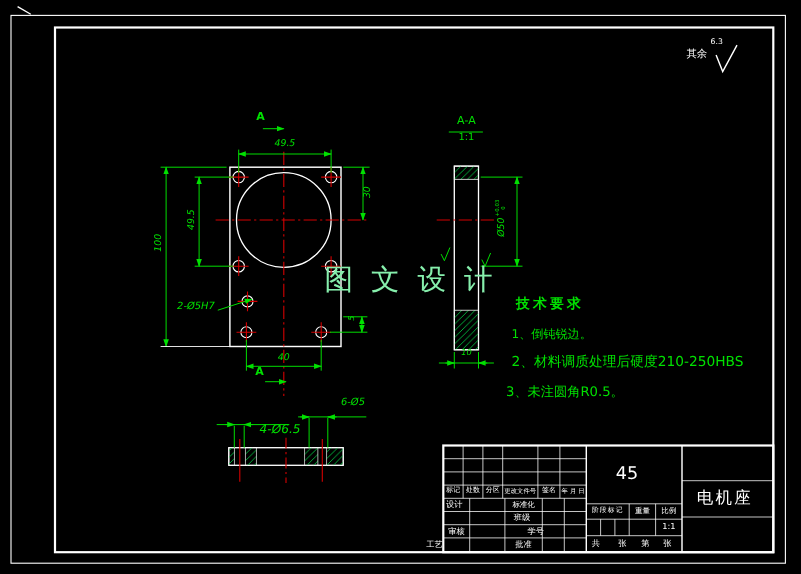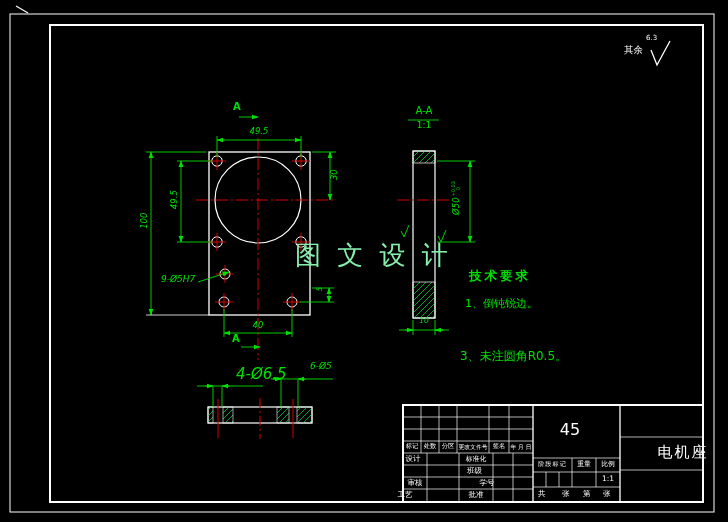--- a/index.html
+++ b/index.html
@@ -139,62 +139,63 @@
 
 <span class="t w" style="left:624px;top:45px;font-size:9.5px;">其余</span>
 <span class="t w" style="left:646px;top:35px;font-size:7px;">6.3</span>
 
 <span class="t dim c" style="left:244px;top:127px;width:30px;">49.5</span>
 <span class="t dim c rt" style="left:160px;top:195px;width:30px;">49.5</span>
 <span class="t dim c rt" style="left:130px;top:216px;width:30px;">100</span>
 <span class="t dim c rt" style="left:320px;top:170px;width:30px;">30</span>
 <span class="t dim c rt" style="left:305px;top:285px;width:30px;font-size:7.5px;">5</span>
 <span class="t dim c" style="left:243px;top:321px;width:30px;">40</span>
-<span class="t dim" style="left:161px;top:275px;font-size:9px;">9-Ø5H7</span>
+<span class="t dim" style="left:161px;top:275px;font-size:9px;">2-Ø5H7</span>
 <span class="t g" style="left:233px;top:101px;font-size:10px;font-weight:bold;">A</span>
 <span class="t g" style="left:232px;top:333px;font-size:10px;font-weight:bold;">A</span>
 
 <span class="t g c" style="left:407px;top:105px;width:34px;font-size:10px;">A-A</span>
 <span class="t g c" style="left:407px;top:121px;width:34px;font-size:9px;">1:1</span>
 <span class="t dim c rt" style="left:434px;top:193px;width:44px;"><span>Ø50</span><span class="stk">
         <span>+0.03</span>
         <span>0</span>
       </span></span>
 <span class="t dim c" style="left:409px;top:317px;width:30px;font-size:7.5px;">10</span>
 
-<span class="t dim" style="left:236px;top:366px;font-size:15px;">4-Ø6.5</span>
+<span class="t dim" style="left:236px;top:385px;font-size:11px;">4-Ø6.5</span>
 <span class="t dim" style="left:310px;top:362px;font-size:9px;">6-Ø5</span>
 
 <span class="t g" style="left:469px;top:269px;font-size:12.5px;letter-spacing:3px;font-weight:bold;">技术要求</span>
 <span class="t g" style="left:465px;top:298px;font-size:11px;">1、倒钝锐边。</span>
+<span class="t g" style="left:465px;top:322px;font-size:12.5px;">2、材料调质处理后硬度210-250HBS</span>
 <span class="t g" style="left:460px;top:350px;font-size:12px;">3、未注圆角R0.5。</span>
 
 <span class="t tb c" style="left:403px;top:443px;width:18px;font-size:6.3px;">标记</span>
 <span class="t tb c" style="left:421px;top:443px;width:18px;font-size:6.3px;">处数</span>
 <span class="t tb c" style="left:439px;top:443px;width:18px;font-size:6.3px;">分区</span>
 <span class="t tb c" style="left:457px;top:444px;width:32px;font-size:5.8px;">更改文件号</span>
 <span class="t tb c" style="left:489px;top:443px;width:20px;font-size:6.3px;">签名</span>
 <span class="t tb c" style="left:509px;top:444px;width:24px;font-size:5.8px;">年 月 日</span>
 
 <span class="t tb c" style="left:403px;top:455px;width:20px;font-size:7.5px;">设计</span>
 <span class="t tb c" style="left:403px;top:479px;width:24px;font-size:7.5px;text-align:center;">审核</span>
-<span class="t tb c" style="left:393px;top:491px;width:24px;font-size:7.5px;">工艺</span>
+<span class="t tb c" style="left:383px;top:491px;width:24px;font-size:7.5px;">工艺</span>
 
 <span class="t tb c" style="left:459px;top:456px;width:34px;font-size:6.8px;">标准化</span>
 <span class="t tb c" style="left:459px;top:467px;width:31px;font-size:7.5px;">班级</span>
 <span class="t tb c" style="left:459px;top:479px;width:56px;font-size:7.5px;">学号</span>
 <span class="t tb c" style="left:459px;top:491px;width:34px;font-size:7.5px;">批准</span>
 
 <span class="t tb c" style="left:533px;top:421px;width:74px;font-size:16px;">45</span>
 
 <span class="t tb c" style="left:533px;top:461px;width:39px;font-size:6.2px;letter-spacing:1px;">阶段标记</span>
 <span class="t tb c" style="left:572px;top:461px;width:24px;font-size:6.8px;">重量</span>
 <span class="t tb c" style="left:596px;top:461px;width:24px;font-size:6.8px;">比例</span>
 <span class="t tb c" style="left:596px;top:475px;width:24px;font-size:7.5px;">1:1</span>
 
 <span class="t tb" style="left:538px;top:490px;font-size:7.5px;">共</span>
 <span class="t tb" style="left:562px;top:490px;font-size:7.5px;">张</span>
 <span class="t tb" style="left:583px;top:490px;font-size:7.5px;">第</span>
 <span class="t tb" style="left:603px;top:490px;font-size:7.5px;">张</span>
 
-<span class="t tb c" style="left:640px;top:444px;width:86px;font-size:15px;letter-spacing:2px;">电机座</span>
+<span class="t tb c" style="left:616px;top:444px;width:86px;font-size:15px;letter-spacing:2px;">电机座</span>
 
 </div>
 
 </body></html>

